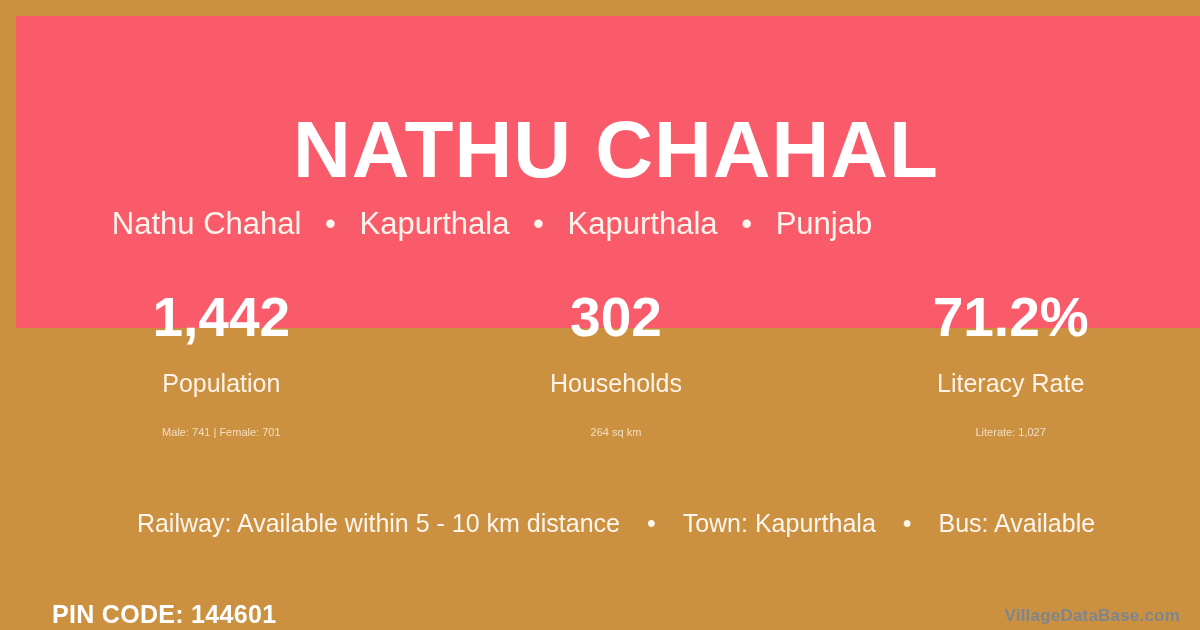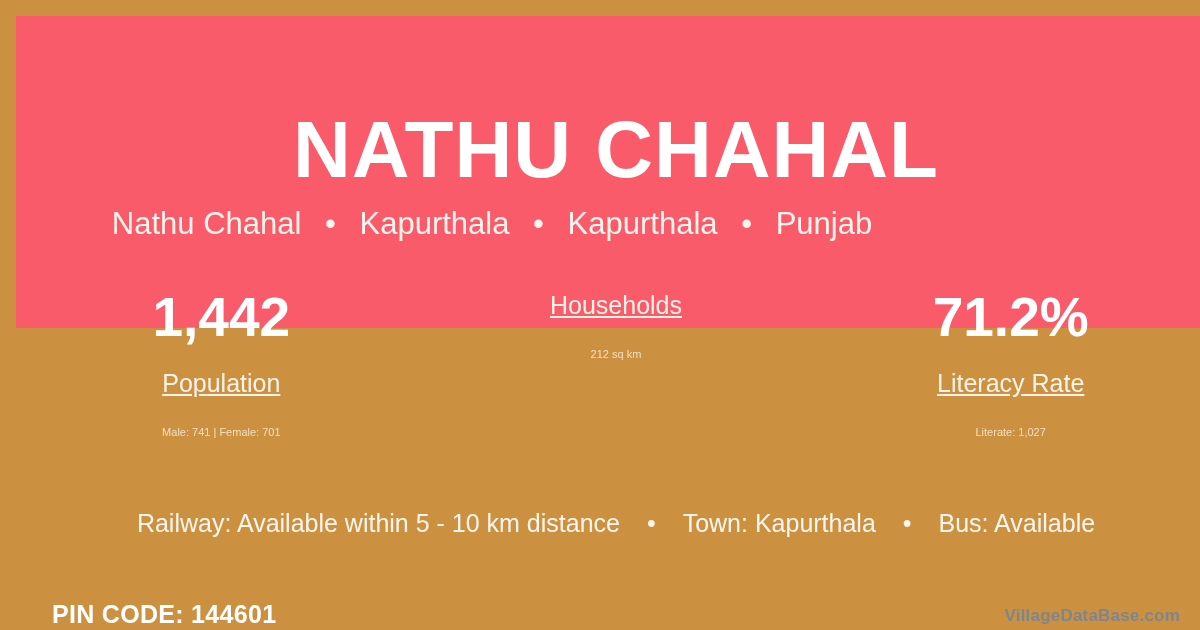--- a/index.html
+++ b/index.html
@@ -82,21 +82,20 @@
     font-weight:bold;
     color:#ffffff;
     letter-spacing:0px;
   }
   .stat-label {
     margin-top:4px;
     font-size:25px;
     line-height:30px;
     font-weight:normal;
     color:#fdf3e8;
-    text-decoration:underline;
   }
   .stat-sub {
     margin-top:8px;
     font-size:11px;
     line-height:21px;
     font-weight:normal;
     color:rgba(255,252,245,0.72);
   }
 
   
@@ -154,22 +153,23 @@
 
   <div class="stats">
 
     <div class="stat">
       <div class="stat-value">1,442</div>
       <div class="stat-label">Population</div>
       <div class="stat-sub">Male: 741 | Female: 701</div>
     </div>
 
     <div class="stat">
+      <div class="stat-value">302</div>
       <div class="stat-label">Households</div>
-      <div class="stat-sub">212 sq km</div>
+      <div class="stat-sub">264 sq km</div>
     </div>
 
     <div class="stat">
       <div class="stat-value">71.2%</div>
       <div class="stat-label">Literacy Rate</div>
       <div class="stat-sub">Literate: 1,027</div>
     </div>
 
   </div>
 

